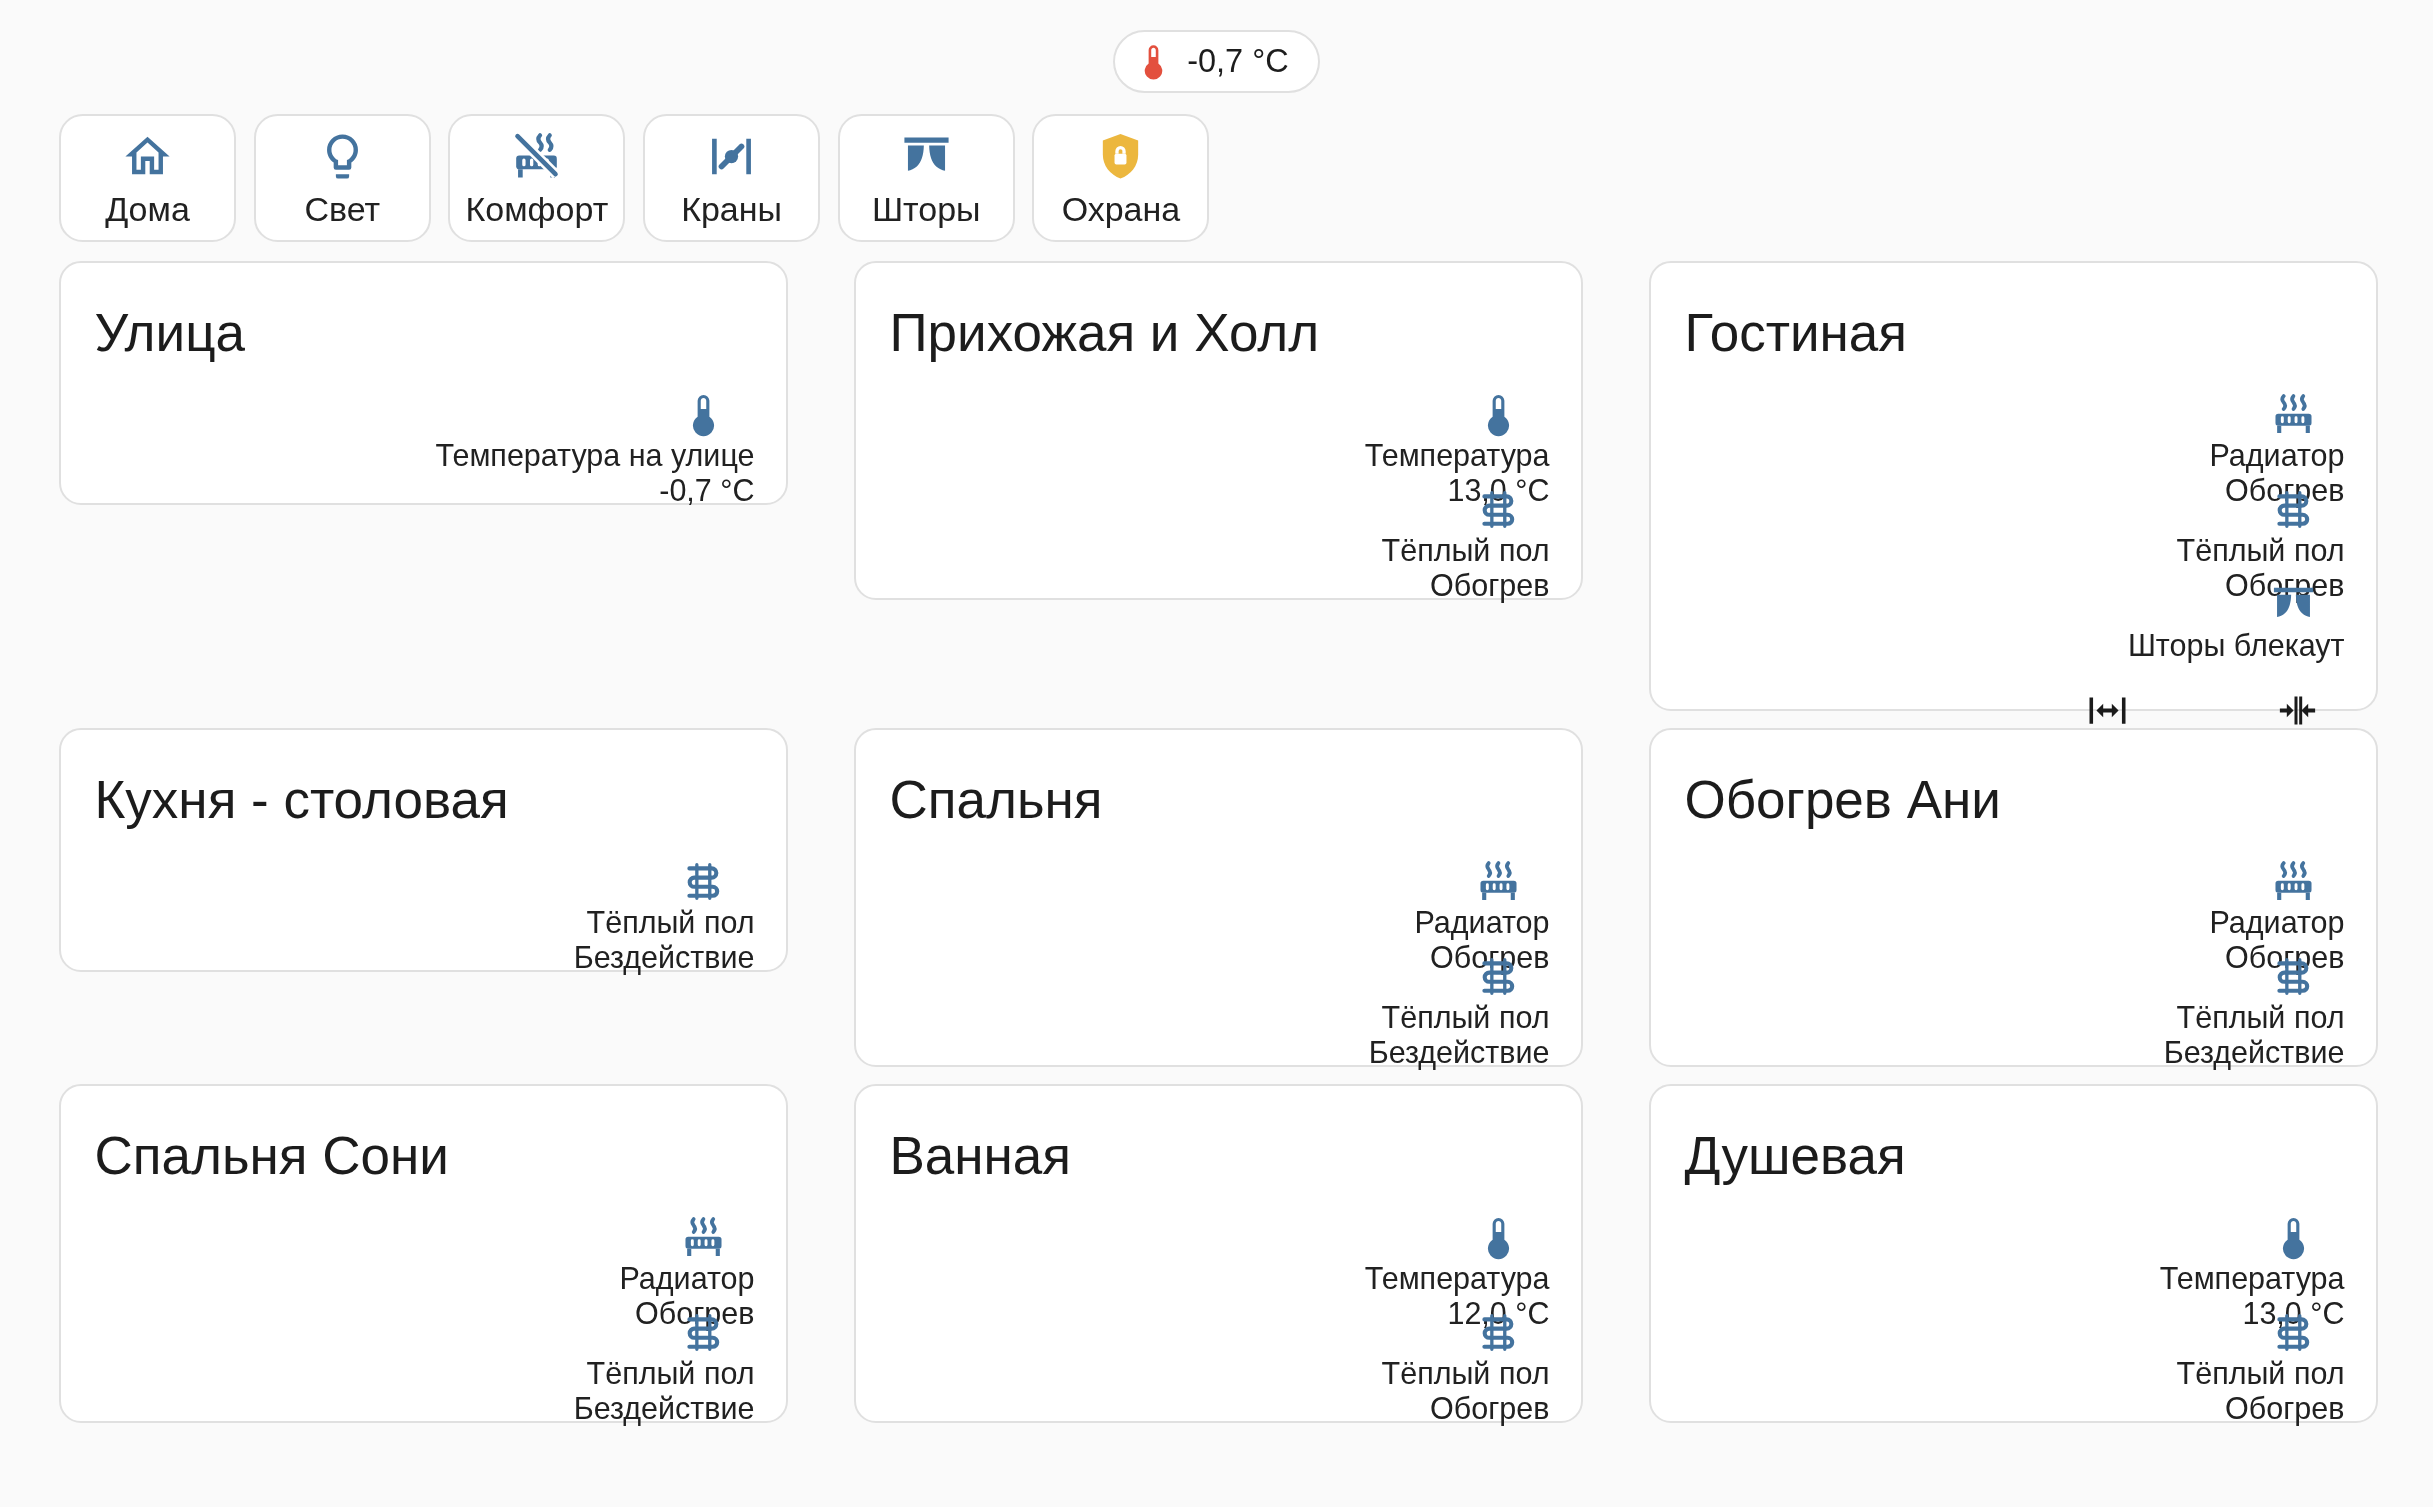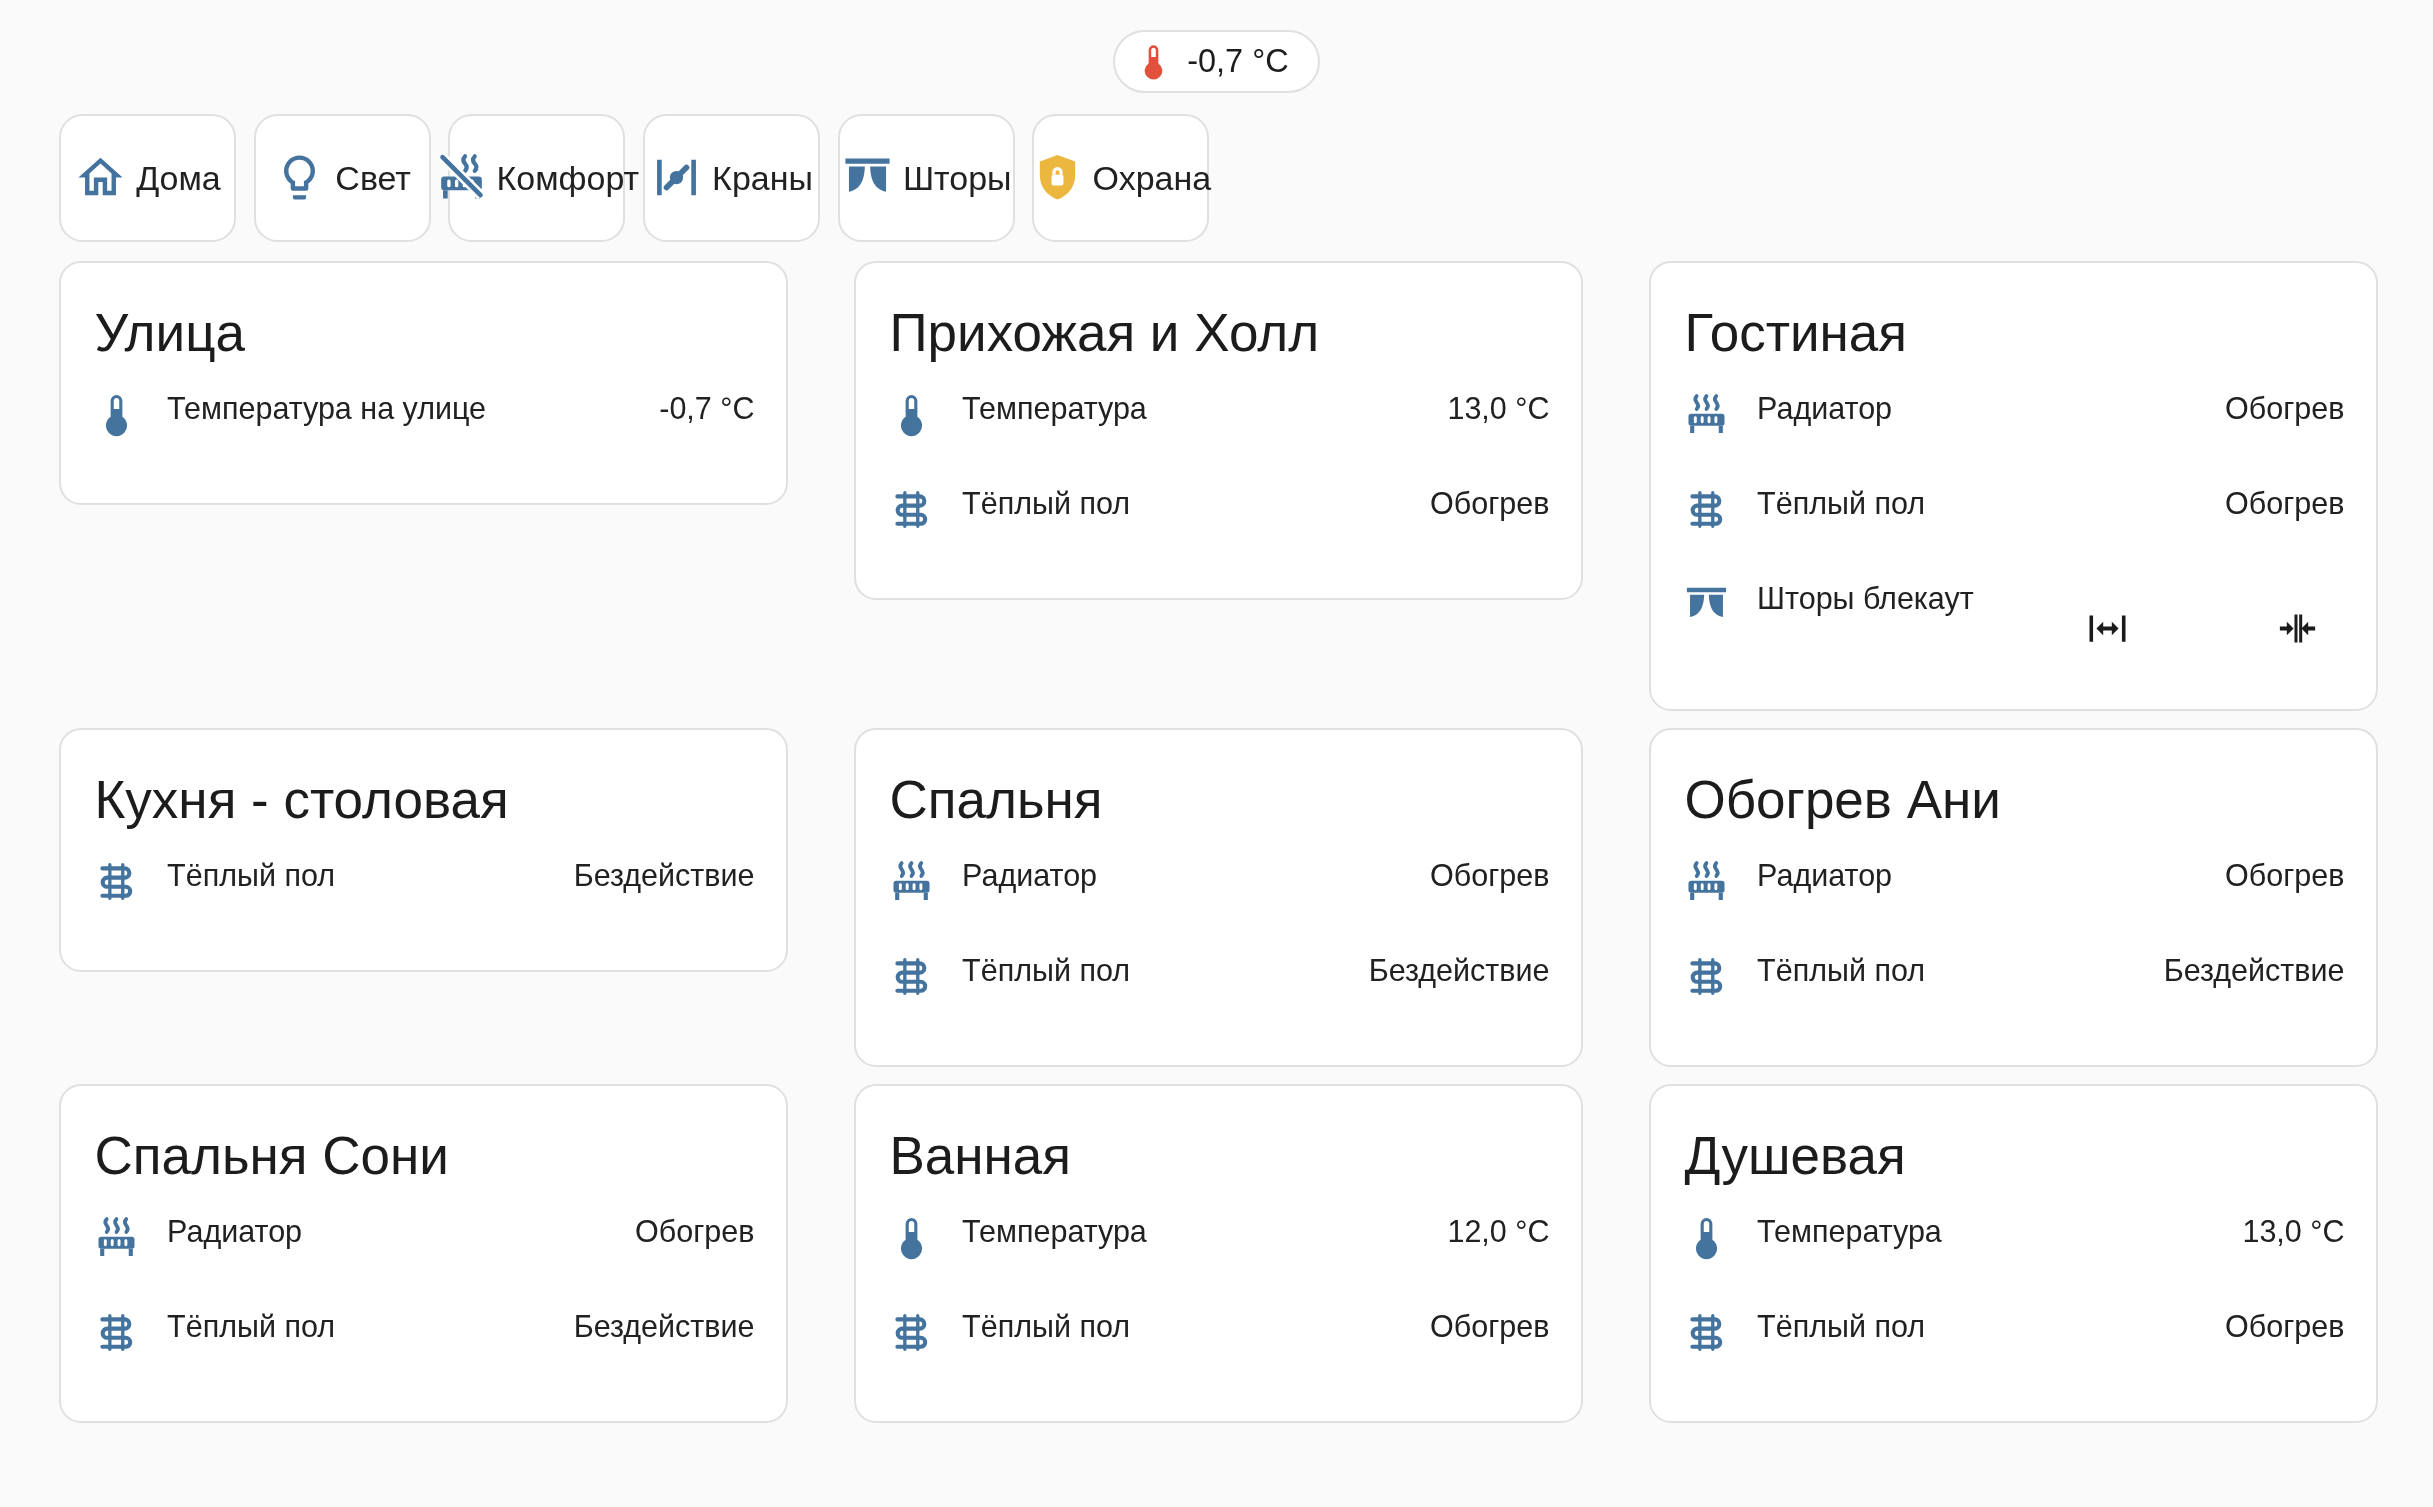--- a/index.html
+++ b/index.html
@@ -14,38 +14,38 @@
   .chip {
     height:63px; border-radius:33px; background:#ffffff;
     border:2px solid #e0e0e0; display:flex; align-items:center;
     padding:0 29.6px 0 19.7px; gap:13.8px; font-size:32.5px; color:#1d1d1d; cursor:pointer;
   }
   .chip svg { width:39px; height:39px; color:#e3503e; flex:none; }
 
   .nav { display:flex; gap:17.7px; margin:20.7px 0 0 59px; }
   .nav-btn {
     width:177px; height:128px; background:#ffffff; border:2px solid #e0e0e0;
-    border-radius:23.6px; display:flex; flex-direction:row; align-items:center;
+    border-radius:23.6px; display:flex; flex-direction:column; align-items:center;
     justify-content:center; gap:8.9px; cursor:pointer;
   }
   .nav-btn svg { width:53px; height:53px; color:#44739e; flex:none; }
   .nav-btn svg.amber { color:#ecb73e; }
   .nav-label { font-size:34px; color:#212121; line-height:1; }
 
   .grid {
     display:grid; grid-template-columns:repeat(3,729px);
     column-gap:66px; row-gap:17.7px; align-items:start;
     margin:19.7px 0 0 59px;
   }
   .card {
     background:#ffffff; border:2px solid #e0e0e0; border-radius:22px;
     padding:37px 31.5px 33px 31.5px; width:729px;
   }
   .card-title { font-size:53px; font-weight:400; color:#1c1c1c; line-height:65px; margin:0 0 25.6px 2px; }
-  .row { display:flex; align-items:flex-start; height:79px; margin-top:15.8px; cursor:pointer; }
+  .row { display:flex; align-items:flex-end; height:79px; margin-top:15.8px; cursor:pointer;flex-direction:column; }
   .row:first-of-type { margin-top:0; }
   .row.cover-row { height:95px; }
   .row-icon { width:47px; height:47px; color:#44739e; margin-right:27.6px; flex:none; }
   .row-name { font-size:30.5px; color:#212121; white-space:nowrap; }
   .row-state { margin-left:auto; font-size:30.5px; color:#212121; text-align:right; white-space:nowrap; }
   .cover-buttons { margin-left:auto; display:flex; gap:95px; align-items:center; }
   .icon-btn {
     width:95px; height:95px; background:none; border:none; display:flex;
     align-items:center; justify-content:center; color:#1b1b1b; cursor:pointer;
   }

